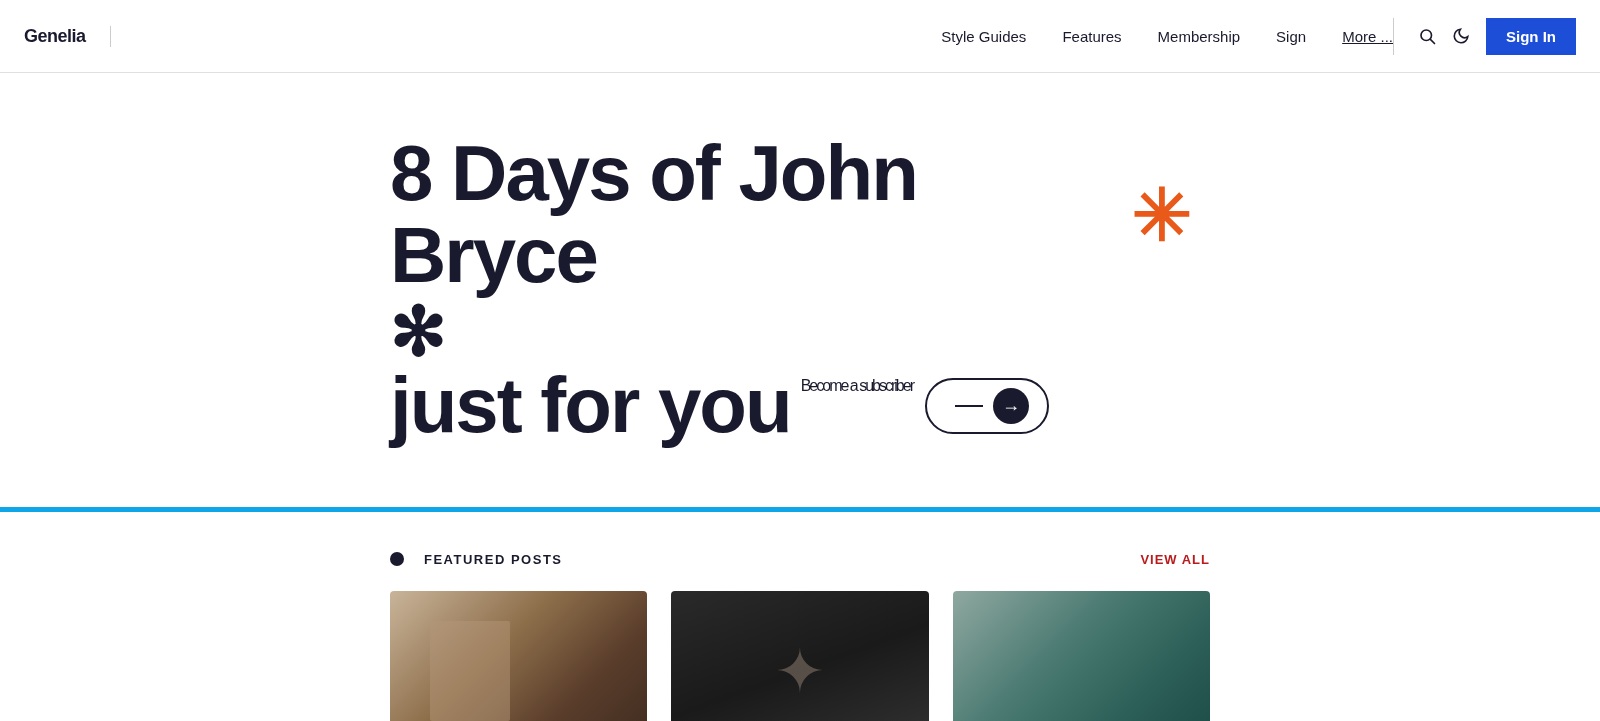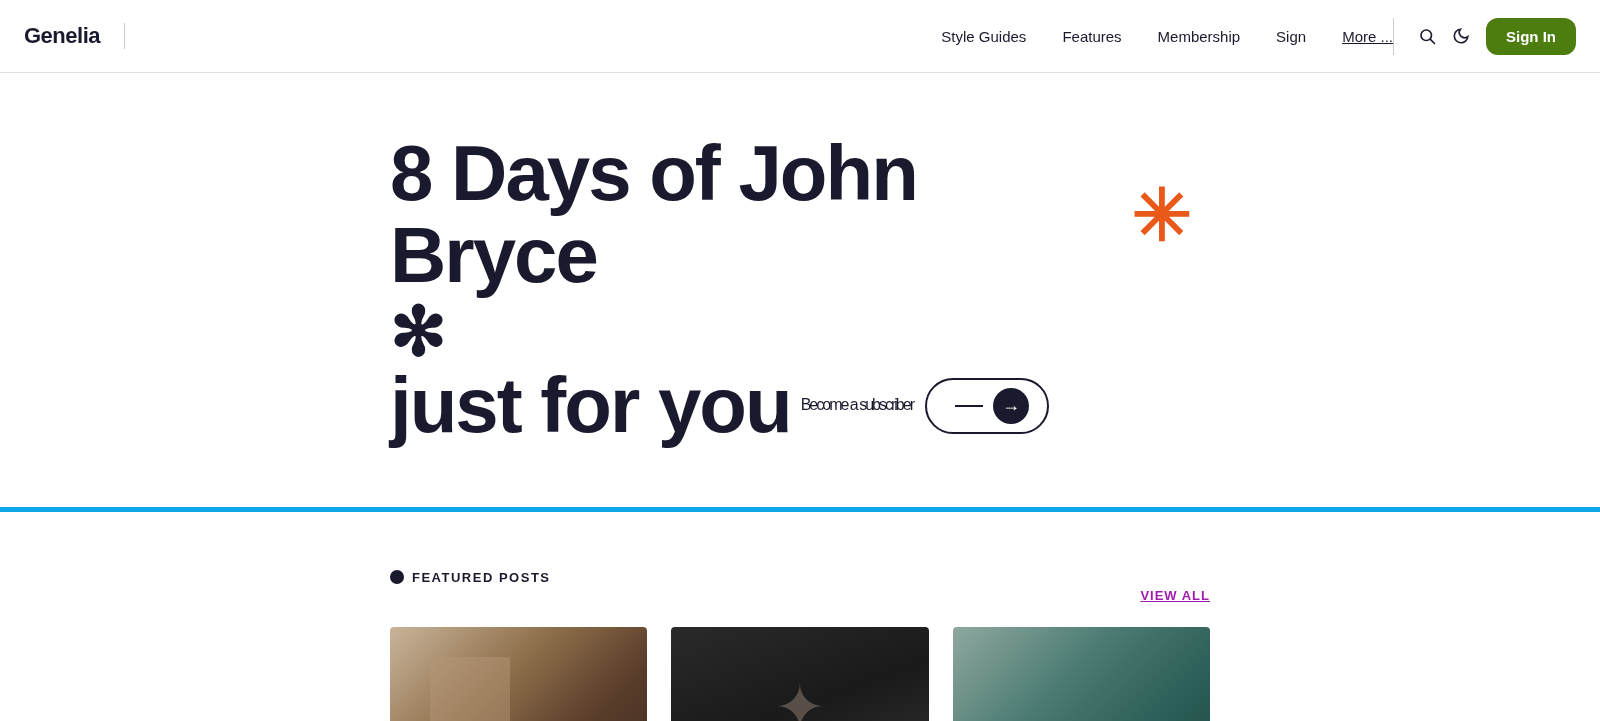--- a/index.html
+++ b/index.html
@@ -8,21 +8,21 @@
     
     header {
       display: flex;
       align-items: center;
       height: 73px;
       border-bottom: 1px solid #e0e0e0;
       padding: 0 24px;
       position: relative;
     }
     .header-logo {
-      font-size: 22px;
+      font-size: 18px;
       font-weight: 800;
       color: #1a1a2e;
       letter-spacing: -0.5px;
       white-space: nowrap;
       padding-right: 24px;
       border-right: 1px solid #ccc;
       margin-right: 0;
     }
     .header-nav {
       display: flex;
@@ -54,28 +54,28 @@
     .icon-btn {
       background: none;
       border: none;
       cursor: pointer;
       font-size: 18px;
       color: #1a1a2e;
       display: flex;
       align-items: center;
     }
     .sign-in-btn {
-      background: #4d7c0f;
+      background: #1d4ed8;
       color: #fff;
       border: none;
       padding: 10px 20px;
       font-size: 15px;
       font-weight: 600;
       cursor: pointer;
-      border-radius: 12px;
+      border-radius: 0;
     }
 
     
     .hero {
       padding: 60px 0 60px 390px;
       border-bottom: 5px solid #0ea5e9;
       min-height: 390px;
       display: flex;
       align-items: center;
     }
@@ -109,21 +109,21 @@
       line-height: 1;
     }
     .asterisk-black {
       color: #1a1a2e;
       font-size: 68px;
       margin-right: 8px;
       line-height: 1;
     }
     .hero-cta {
       display: flex;
-      align-items: center;
+      align-items: flex-start;
       gap: 12px;
       margin-top: 0;
       white-space: nowrap;
     }
     .cta-label {
       font-size: 16px;
       color: #1a1a2e;
       font-weight: 400;
     }
     .cta-arrow-btn {
@@ -159,43 +159,41 @@
     }
     .featured-header {
       display: flex;
       align-items: center;
       justify-content: space-between;
       margin-bottom: 24px;
     }
     .featured-title-row {
       display: flex;
       align-items: center;
-      gap: 8px;
+      gap: 20px;
     }
     .featured-dot {
       width: 14px;
       height: 14px;
       background: #1a1a2e;
       border-radius: 50%;
     }
     .featured-label {
       font-size: 13px;
       font-weight: 700;
       letter-spacing: 1.5px;
       color: #1a1a2e;
       text-transform: uppercase;
     }
     .view-all {
       font-size: 13px;
       font-weight: 700;
       letter-spacing: 1px;
-      color: #a21caf;
-      text-decoration: underline;
-      cursor: pointer;
-      margin-top: 36px;
+      color: #b91c1c;
+      cursor: pointer;
     }
 
     
     .posts-grid {
       display: grid;
       grid-template-columns: repeat(3, 1fr);
       gap: 24px;
     }
     .post-card {
       display: flex;

